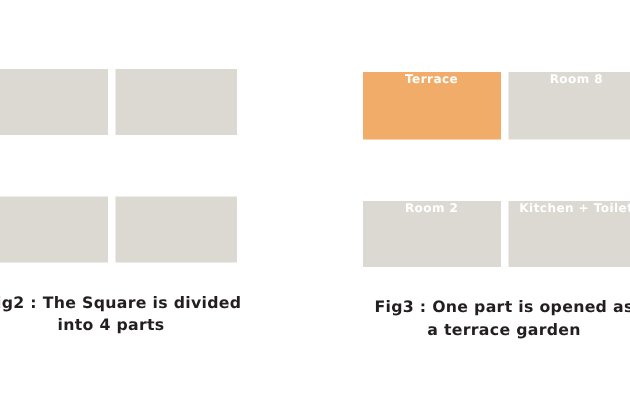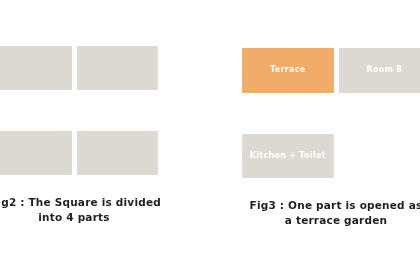--- a/index.html
+++ b/index.html
@@ -53,21 +53,20 @@
   }
 
   #figure-3 .grid {
     width: 188px;
     height: 166px;
   }
 
   .cell {
     background: #dcd9d3;
     display: flex;
-    align-items: center;
     justify-content: center;
     box-sizing: border-box;
     margin-top: 36px;
   }
 
   .cell.accent {
     background: #f2ac6a;
   }
 
   .cell-label {
@@ -125,20 +124,23 @@
 
   <div class="figure" id="figure-3">
     <div class="grid">
       <div class="cell accent">
         <span class="cell-label">Terrace</span>
       </div>
       <div class="cell">
         <span class="cell-label">Room 8</span>
       </div>
       <div class="cell">
+        <span class="cell-label">Room 2</span>
+      </div>
+      <div class="cell">
         <span class="cell-label">Kitchen + Toilet</span>
       </div>
     </div>
     <div class="caption">
       <span class="caption-line">Fig3 : One part is opened as</span>
       <span class="caption-line">a terrace garden</span>
     </div>
   </div>
 
 </div>

